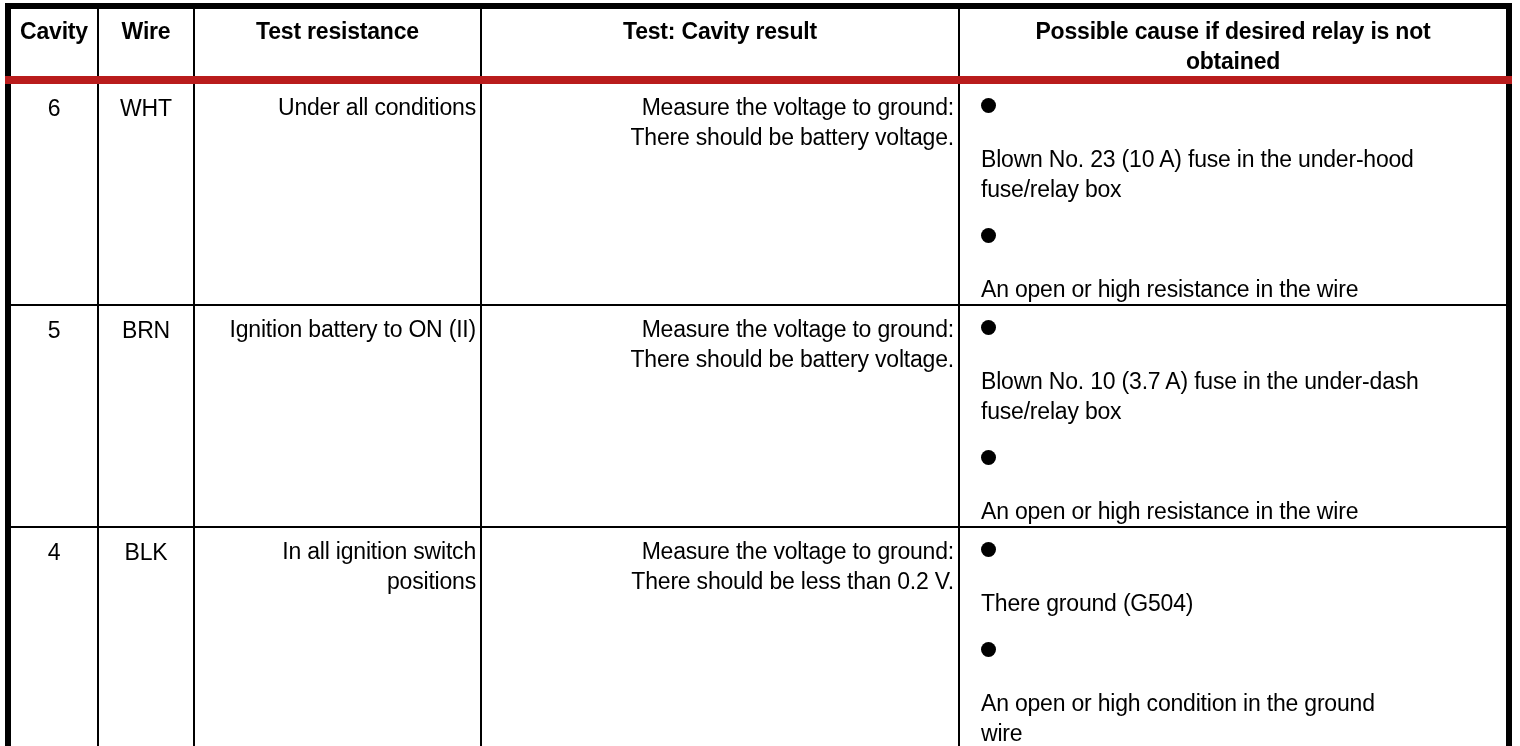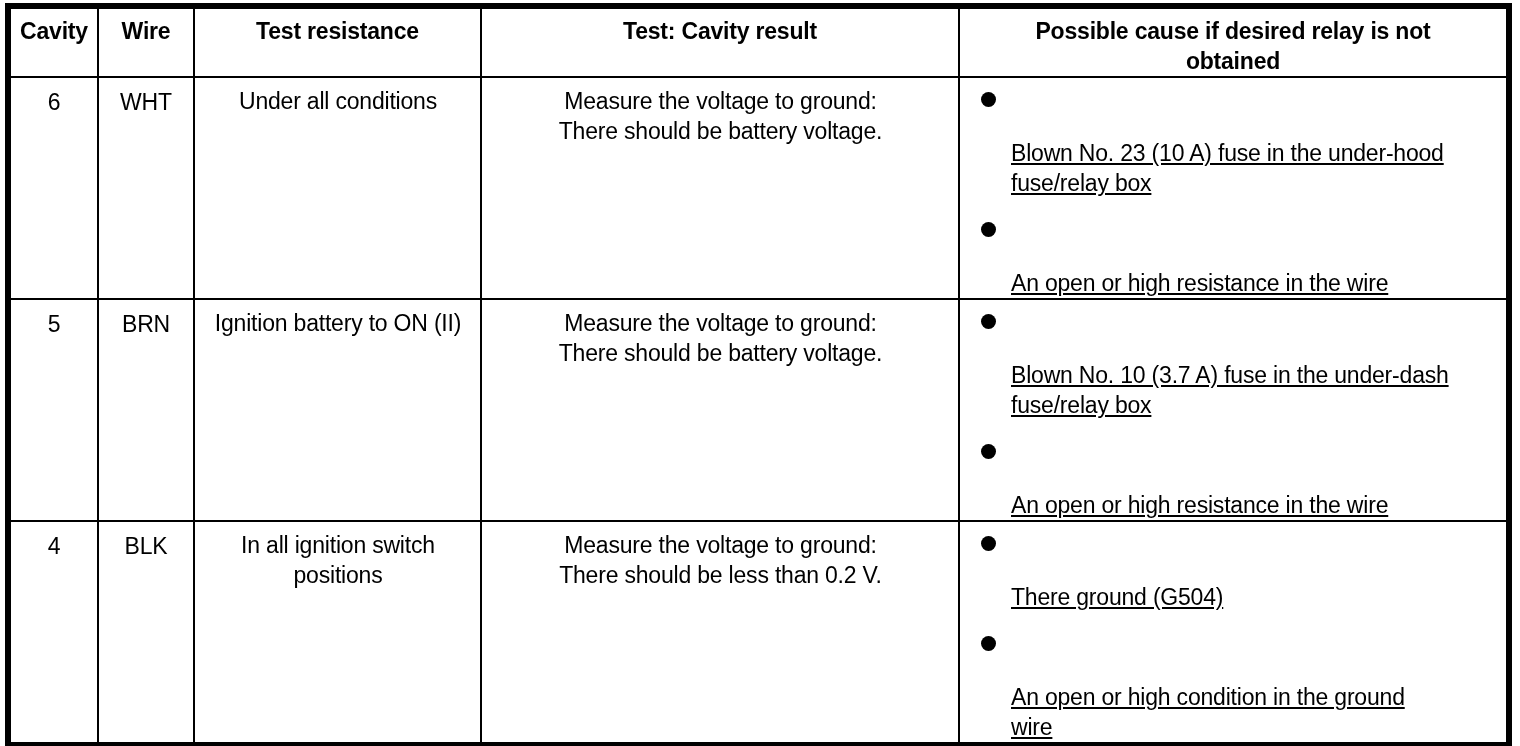--- a/index.html
+++ b/index.html
@@ -28,29 +28,29 @@
     font-size: 23px;
     line-height: 30px;
     letter-spacing: -0.2px;
     overflow: hidden;
     padding: 0;
   }
   thead th {
     font-weight: bold;
     text-align: center;
     padding-top: 7px;
-    border-bottom: 1px solid #b91c1c;
+    border-bottom: 8px solid #b91c1c;
     white-space: pre-line;
   }
   td.c-cavity, td.c-wire {
     text-align: center;
     padding-top: 9px;
   }
   td.c-condition, td.c-result {
-    text-align: center;
+    text-align: right;
     padding: 8px 4px 0 5px;
     white-space: pre-line;
   }
   td.c-causes {
     text-align: left;
     padding: 6px 10px 0 21px;
   }
   .cause-item + .cause-item {
     margin-top: 16px;
   }
@@ -61,23 +61,21 @@
     align-items: center;
   }
   .bullet {
     display: inline-block;
     width: 15px;
     height: 15px;
     border-radius: 50%;
     background: #000000;
   }
   .cause-text {
-    margin-left: 30px;
     white-space: pre-line;
-    text-decoration: underline;
   }
 </style>
 </head>
 <body>
 
 <table class="test-table">
   <colgroup>
     <col style="width:90px">
     <col style="width:96px">
     <col style="width:287px">

